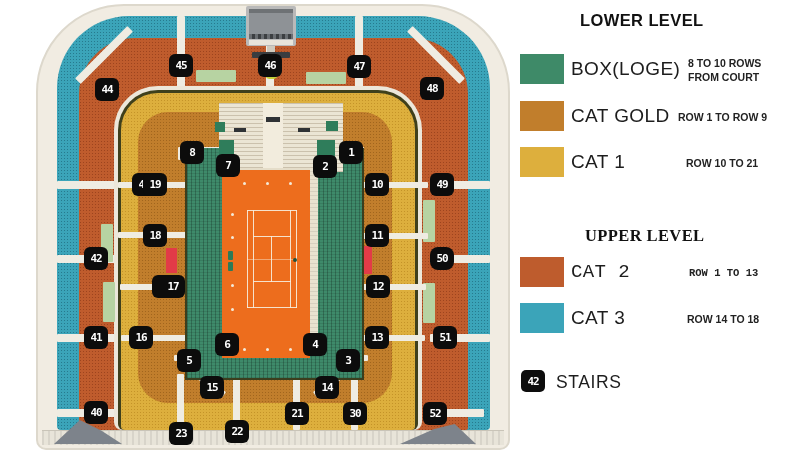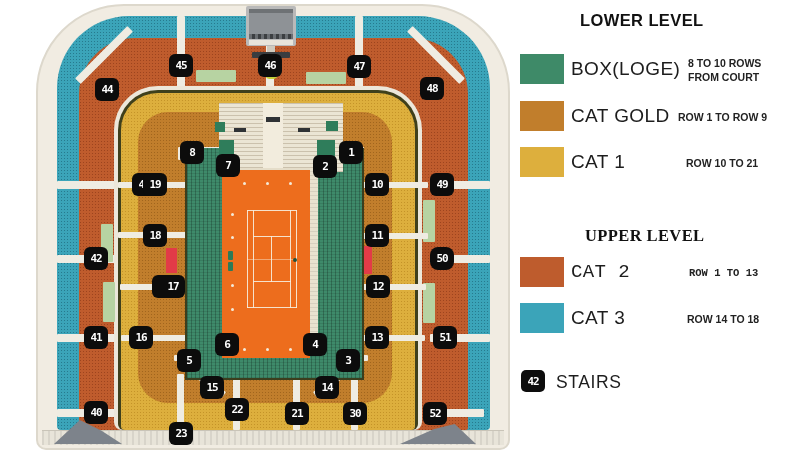--- a/index.html
+++ b/index.html
@@ -220,21 +220,21 @@
       <div class="badge" style="left: 216px; top: 154px;">7</div>
       <div class="badge" style="left: 339px; top: 141px;">1</div>
       <div class="badge" style="left: 313px; top: 155px;">2</div>
       <div class="badge" style="left: 215px; top: 333px;">6</div>
       <div class="badge" style="left: 303px; top: 333px;">4</div>
       <div class="badge" style="left: 177px; top: 349px;">5</div>
       <div class="badge" style="left: 336px; top: 349px;">3</div>
       <div class="badge" style="left: 200px; top: 376px;">15</div>
       <div class="badge" style="left: 315px; top: 376px;">14</div>
       <div class="badge" style="left: 169px; top: 402px; margin-top: 20px;">23</div>
-      <div class="badge" style="left: 225px; top: 398px; text-align: center;">22</div>
+      <div class="badge" style="left: 225px; top: 420px; text-align: center;">22</div>
       <div class="badge" style="left: 285px; top: 402px;">21</div>
       <div class="badge" style="left: 343px; top: 402px;">30</div>
     </div>
 
   <div id="legend">
     <div class="lg-title t1">LOWER LEVEL</div>
 
     <div class="lg-row r1">
       <div class="swatch sw-box"></div>
       <div class="lg-label">BOX(LOGE)</div>

